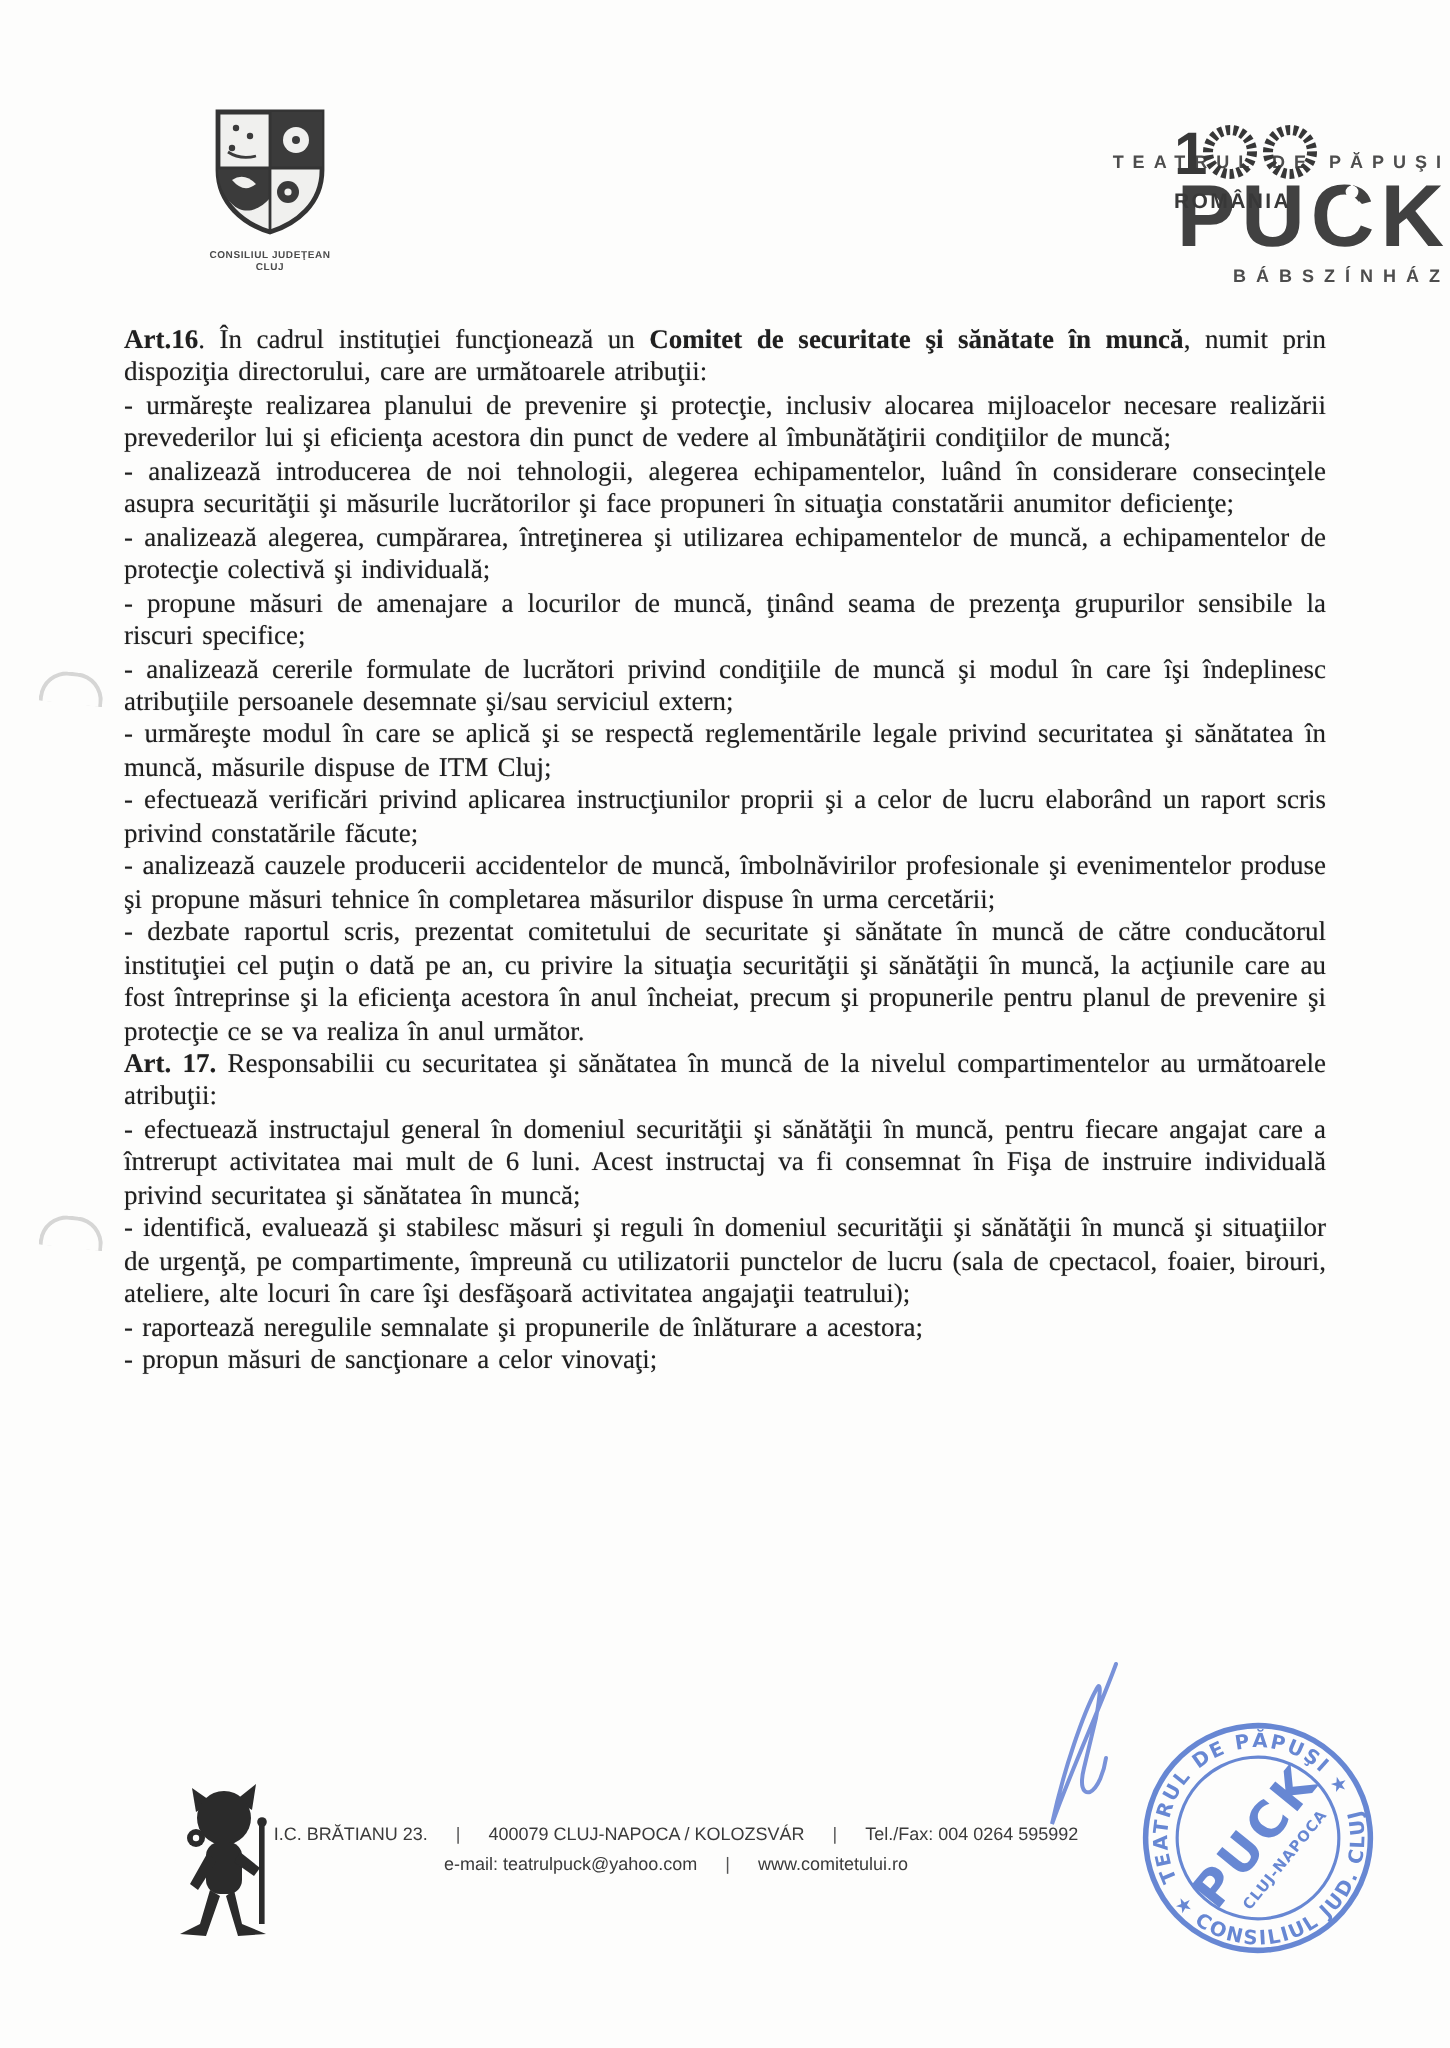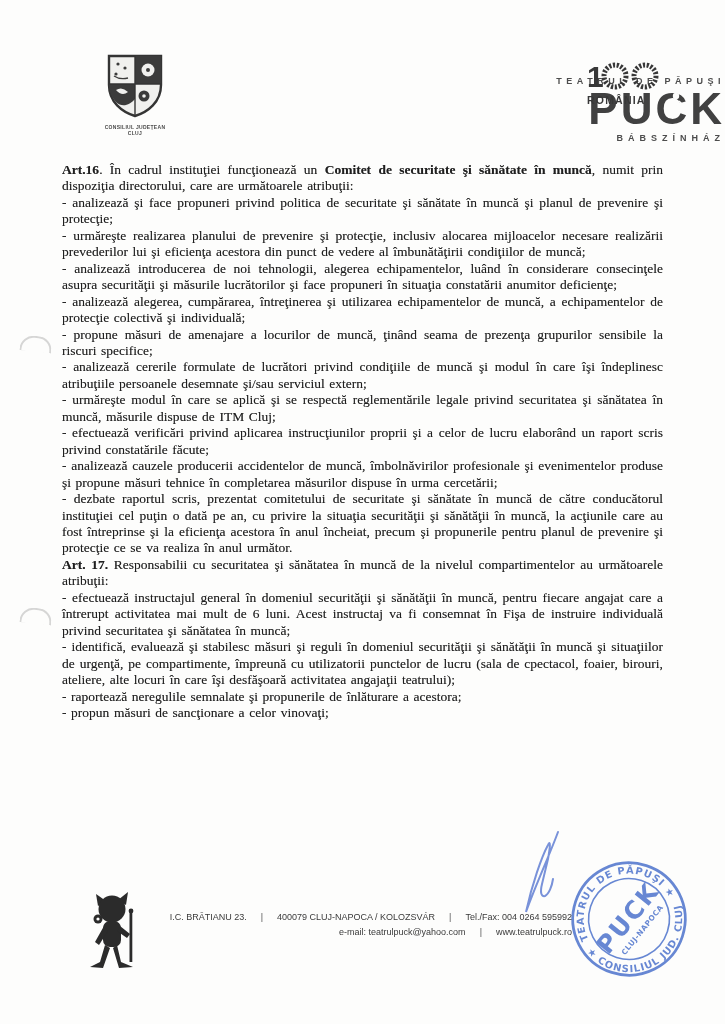--- a/index.html
+++ b/index.html
@@ -46,21 +46,21 @@
     font-size:13.5px;line-height:16.45px;
     text-align:justify;word-spacing:1.2px;
     text-shadow:0 0 .4px rgba(30,30,30,.45);
   }
   .doc-body p{margin:0;}
   .doc-body b{font-weight:bold;}
 
   
   .mascot{position:absolute;left:88px;top:890px;}
   .footer-text{
-    position:absolute;left:132px;top:910px;width:440px;text-align:right;
+    position:absolute;left:118px;top:910px;width:440px;text-align:center;
     font-family:"Liberation Sans",sans-serif;font-size:9px;line-height:15px;color:#3a3a3a;
   }
   .fsep{display:inline-block;padding:0 14px;color:#555;}
 
   
   .stamp{position:absolute;left:560px;top:850px;opacity:.92;}
   .stamp text{fill:#5b7ed0;font-family:"DejaVu Sans",sans-serif;font-weight:bold;}
   .ring{font-size:10px;letter-spacing:1px;}
   .stamp-name{font-size:25px;letter-spacing:2px;text-anchor:middle;}
   .stamp-city{font-size:7.5px;letter-spacing:.5px;text-anchor:middle;}
@@ -116,21 +116,20 @@
     <svg width="76" height="32" viewBox="0 0 76 32">
       <text x="0" y="27" font-family="Liberation Sans, sans-serif" font-size="30" font-weight="900" fill="#383838">1</text>
       <circle cx="28" cy="16" r="11" fill="none" stroke="#383838" stroke-width="5" stroke-dasharray="2.2 1.6"></circle>
       <circle cx="58" cy="16" r="11" fill="none" stroke="#383838" stroke-width="5" stroke-dasharray="2.2 1.6"></circle>
     </svg>
     <div class="cent-label">ROMÂNIA</div>
   </div>
 
   <main class="doc-body">
     <p class="para"><b>Art.16</b><span>. În cadrul instituţiei funcţionează un </span><b>Comitet de securitate şi sănătate în muncă</b><span>, numit prin dispoziţia directorului, care are următoarele atribuţii:</span></p>
-    <p class="para">- analizează şi face propuneri privind politica de securitate şi sănătate în muncă şi planul de prevenire şi protecţie;</p>
     <p class="para">- urmăreşte realizarea planului de prevenire şi protecţie, inclusiv alocarea mijloacelor necesare realizării prevederilor lui şi eficienţa acestora din punct de vedere al îmbunătăţirii condiţiilor de muncă;</p>
     <p class="para">- analizează introducerea de noi tehnologii, alegerea echipamentelor, luând în considerare consecinţele asupra securităţii şi măsurile lucrătorilor şi face propuneri în situaţia constatării anumitor deficienţe;</p>
     <p class="para">- analizează alegerea, cumpărarea, întreţinerea şi utilizarea echipamentelor de muncă, a echipamentelor de protecţie colectivă şi individuală;</p>
     <p class="para">- propune măsuri de amenajare a locurilor de muncă, ţinând seama de prezenţa grupurilor sensibile la riscuri specifice;</p>
     <p class="para">- analizează cererile formulate de lucrători privind condiţiile de muncă şi modul în care îşi îndeplinesc atribuţiile persoanele desemnate şi/sau serviciul extern;</p>
     <p class="para">- urmăreşte modul în care se aplică şi se respectă reglementările legale privind securitatea şi sănătatea în muncă, măsurile dispuse de ITM Cluj;</p>
     <p class="para">- efectuează verificări privind aplicarea instrucţiunilor proprii şi a celor de lucru elaborând un raport scris privind constatările făcute;</p>
     <p class="para">- analizează cauzele producerii accidentelor de muncă, îmbolnăvirilor profesionale şi evenimentelor produse şi propune măsuri tehnice în completarea măsurilor dispuse în urma cercetării;</p>
     <p class="para">- dezbate raportul scris, prezentat comitetului de securitate şi sănătate în muncă de către conducătorul instituţiei cel puţin o dată pe an, cu privire la situaţia securităţii şi sănătăţii în muncă, la acţiunile care au fost întreprinse şi la eficienţa acestora în anul încheiat, precum şi propunerile pentru planul de prevenire şi protecţie ce se va realiza în anul următor.</p>
     <p class="para"><b>Art. 17.</b><span> Responsabilii cu securitatea şi sănătatea în muncă de la nivelul compartimentelor au următoarele atribuţii:</span></p>
@@ -176,17 +175,17 @@
       <path d="M17,55 L12,72 L2,77 L15,78 L22,58 Z"></path>
       <path d="M29,55 L33,72 L45,77 L31,78 L25,58 Z"></path>
     </g>
   </svg>
 
   <footer class="footer-text">
     <div class="f-line">
       <span>I.C. BRĂTIANU 23.</span><span class="fsep">|</span><span>400079 CLUJ-NAPOCA / KOLOZSVÁR</span><span class="fsep">|</span><span>Tel./Fax: 004 0264 595992</span>
     </div>
     <div class="f-line">
-      <span>e-mail: teatrulpuck@yahoo.com</span><span class="fsep">|</span><span>www.teatrulpuck.ro</span>
+      <span>e-mail: teatrulpuck@yahoo.com</span><span class="fsep">|</span><span>www.comitetului.ro</span>
     </div>
   </footer>
 
 </div>
 
 </body></html>

